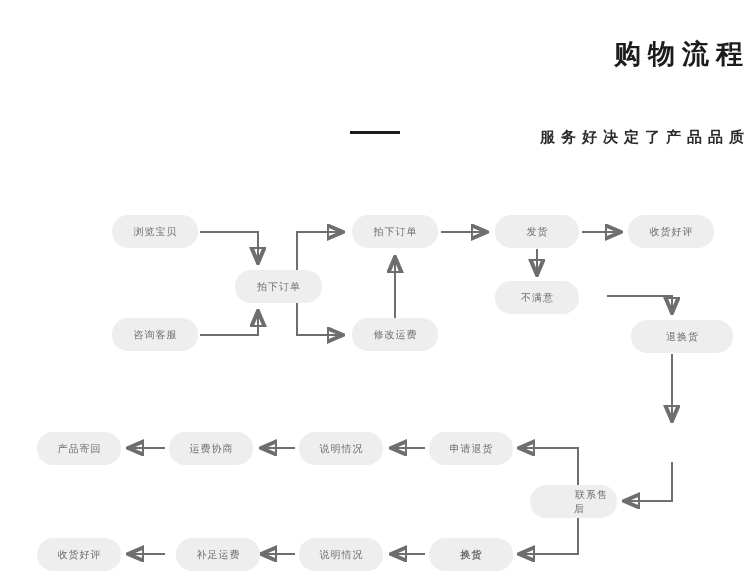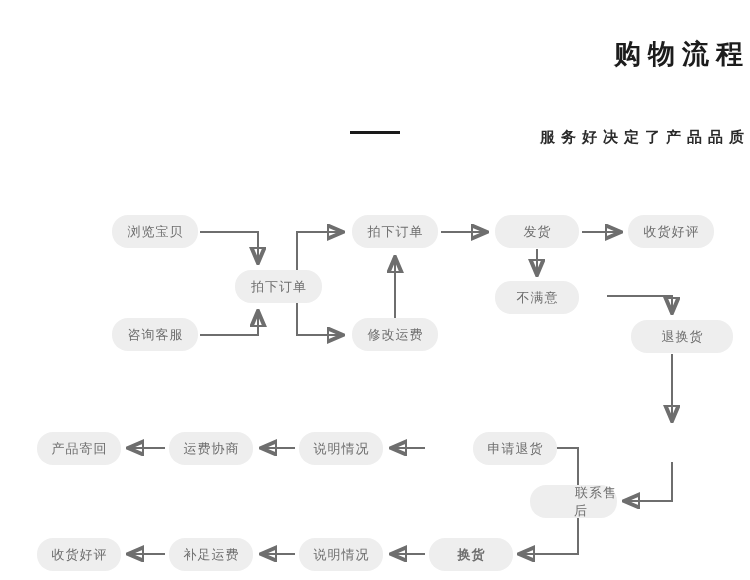--- a/index.html
+++ b/index.html
@@ -51,21 +51,21 @@
     top: 131px;
     width: 50px;
     height: 3px;
     background: #1a1a1a;
   }
   .node {
     position: absolute;
     background: #eeeeee;
     border-radius: 16px;
     color: #6e6e6e;
-    font-size: 13px;
+    font-size: 10px;
     letter-spacing: 1px;
     display: flex;
     align-items: center;
     justify-content: center;
     box-sizing: border-box;
     height: 33px;
     text-indent: 1px;
   }
   svg.wires {
     position: absolute;
@@ -136,20 +136,20 @@
   <div class="node" style="left:235px;top:270px;width:87px;">拍下订单</div>
   <div class="node" style="left:352px;top:215px;width:86px;">拍下订单</div>
   <div class="node" style="left:352px;top:318px;width:86px;">修改运费</div>
   <div class="node" style="left:495px;top:281px;width:84px;">不满意</div>
   <div class="node" style="left:495px;top:215px;width:84px;">发货</div>
   <div class="node" style="left:628px;top:215px;width:86px;">收货好评</div>
   <div class="node" style="left:631px;top:320px;width:102px;">退换货</div>
   <div class="node" style="left:37px;top:432px;width:84px;">产品寄回</div>
   <div class="node" style="left:169px;top:432px;width:84px;">运费协商</div>
   <div class="node" style="left:299px;top:432px;width:84px;">说明情况</div>
-  <div class="node" style="left:429px;top:432px;width:84px;margin-left:44px;">申请退货</div>
+  <div class="node" style="left:429px;top:432px;width:84px;">申请退货</div>
   <div class="node" style="left:530px;top:485px;width:87px;padding-left:44px;">联系售后</div>
   <div class="node" style="left:37px;top:538px;width:84px;">收货好评</div>
-  <div class="node" style="left:169px;top:538px;width:84px;font-family:Liberation Mono, monospace;">补足运费</div>
+  <div class="node" style="left:176px;top:538px;width:84px;font-family:Liberation Mono, monospace;">补足运费</div>
   <div class="node" style="left:299px;top:538px;width:84px;">说明情况</div>
   <div class="node" style="left:429px;top:538px;width:84px;font-weight:bold;">换货</div>
 
 </div>
 
 </body></html>

